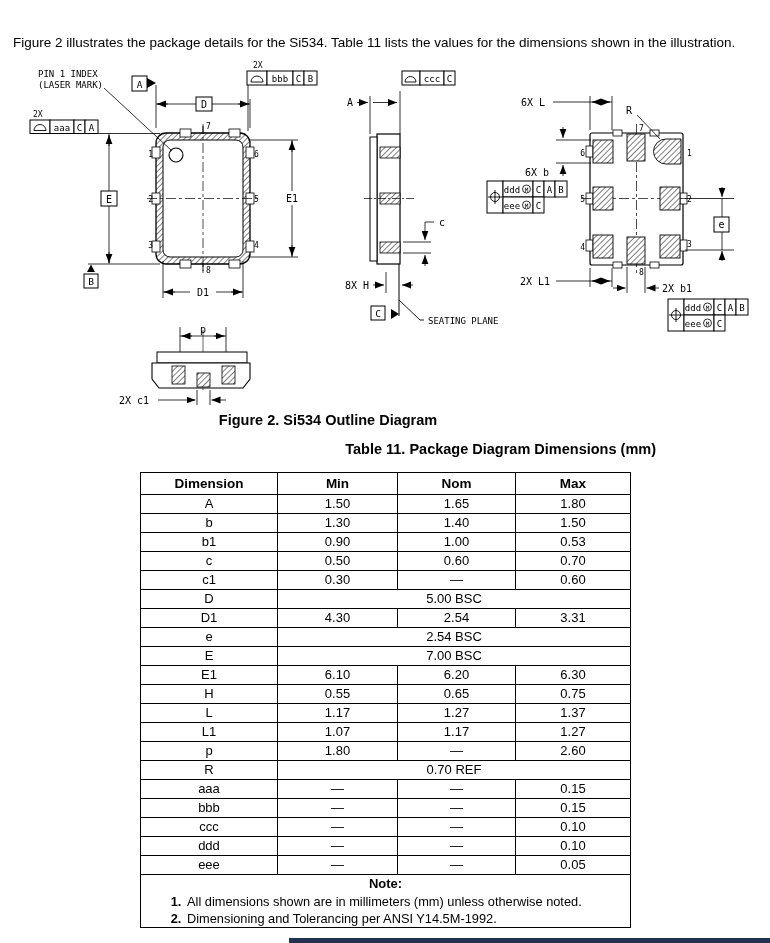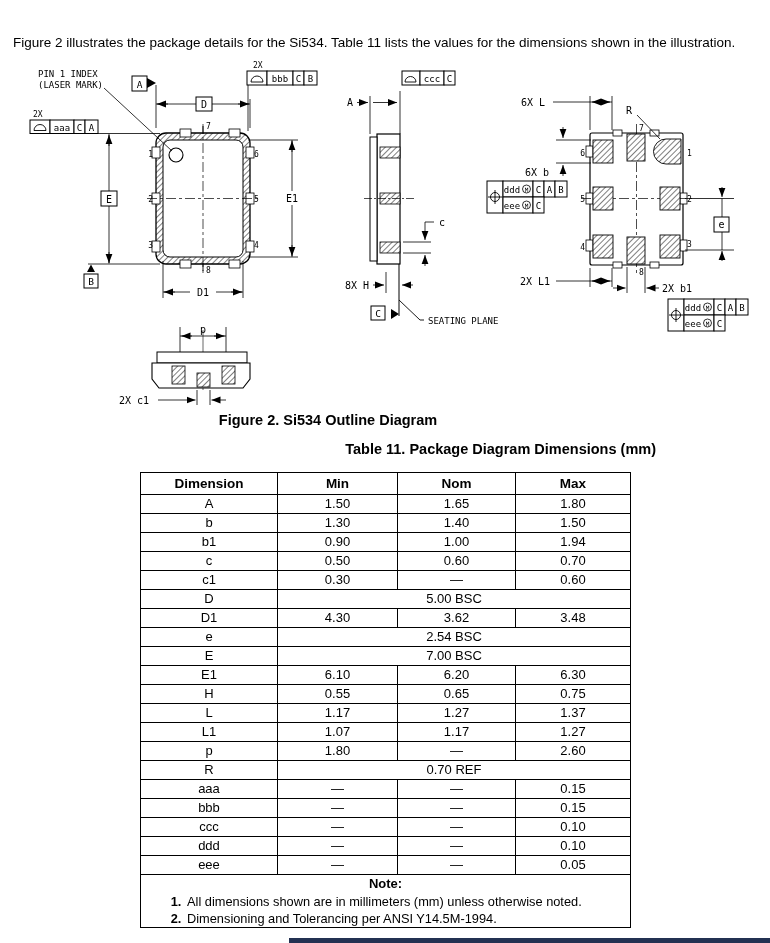--- a/index.html
+++ b/index.html
@@ -404,43 +404,43 @@
     <tr>
         <td>b</td>
         <td>1.30</td>
         <td>1.40</td>
         <td>1.50</td>
       </tr>
     <tr>
         <td>b1</td>
         <td class="al">0.90</td>
         <td>1.00</td>
-        <td>1.94</td>
+        <td>0.53</td>
       </tr>
     <tr>
         <td>c</td>
         <td>0.50</td>
         <td>0.60</td>
         <td>0.70</td>
       </tr>
     <tr>
         <td>c1</td>
         <td>0.30</td>
         <td>—</td>
         <td>0.60</td>
       </tr>
     <tr>
         <td>D</td>
         <td colspan="3">5.00 BSC</td>
       </tr>
     <tr>
         <td>D1</td>
         <td>4.30</td>
-        <td>3.62</td>
-        <td>3.48</td>
+        <td>2.54</td>
+        <td>3.31</td>
       </tr>
     <tr>
         <td>e</td>
         <td colspan="3">2.54 BSC</td>
       </tr>
     <tr>
         <td>E</td>
         <td colspan="3">7.00 BSC</td>
       </tr>
     <tr>
@@ -509,20 +509,20 @@
       </tr>
     <tr>
       <td class="note-cell" colspan="4">
         <div class="note-head">Note:</div>
         <div class="note-item">
           <span class="num">1.</span>
           <span>All dimensions shown are in millimeters (mm) unless otherwise noted.</span>
         </div>
         <div class="note-item">
           <span class="num">2.</span>
-          <span>Dimensioning and Tolerancing per ANSI Y14.5M-1994.</span>
+          <span>Dimensioning and Tolerancing per ANSI Y14.5M-1992.</span>
         </div>
       </td>
     </tr>
   </tbody>
 </table>
 
 <div class="footer-bar"></div>
 
 </body></html>

